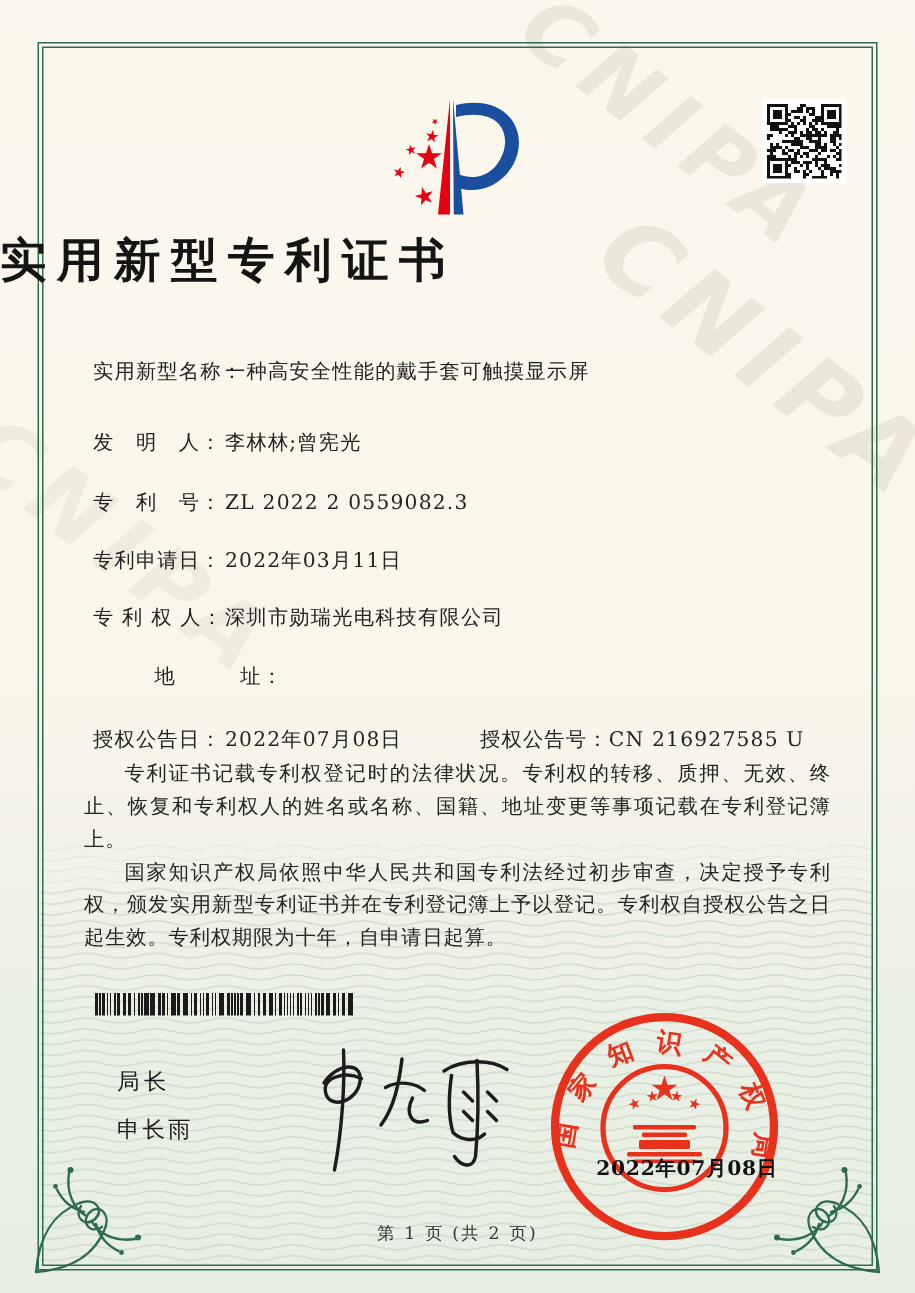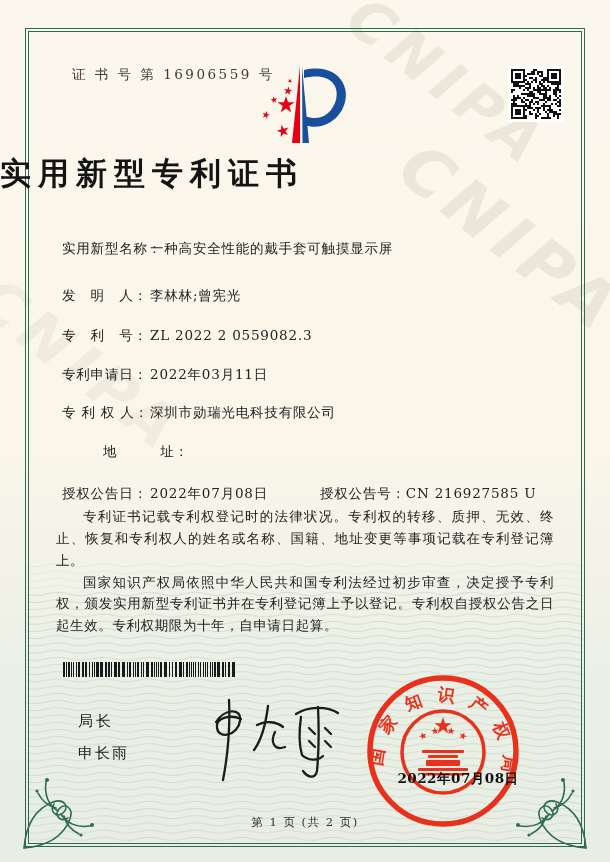--- a/index.html
+++ b/index.html
@@ -95,21 +95,20 @@
       </g>
       <g fill="#2f6b4f">
         <circle cx="61" cy="16" r="2"></circle>
           <circle cx="16" cy="61" r="2"></circle>
         <circle cx="71" cy="27" r="1.6"></circle>
           <circle cx="27" cy="71" r="1.6"></circle>
       </g>
     </svg>
   </div>
 
-  <div class="cert-number">证 书 号 第 16906559 号</div>
 
   <svg class="logo" width="130" height="92" viewBox="0 0 130 92">
     <defs>
       <polygon id="star" points="0,-1 0.2245,-0.309 0.951,-0.309 0.363,0.118 0.5878,0.809 0,0.38 -0.5878,0.809 -0.363,0.118 -0.951,-0.309 -0.2245,-0.309"></polygon>
     </defs>
     <g>
       <path d="M66 12 C100 4 116 30 104 52 C96 66 80 72 67 67 L67 58 C82 64 94 56 98 42 C102 26 90 14 66 20 Z" fill="#1a4e9e"></path>
       <polygon points="62,8 54,85 62,85" fill="#e60012"></polygon>
       <polygon points="64,8 64.5,85 71,85" fill="#1a4e9e"></polygon>
     </g>

